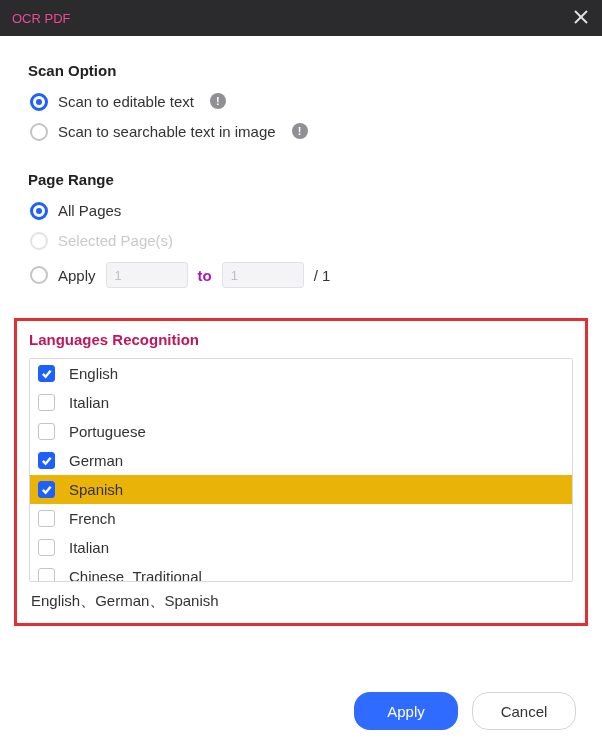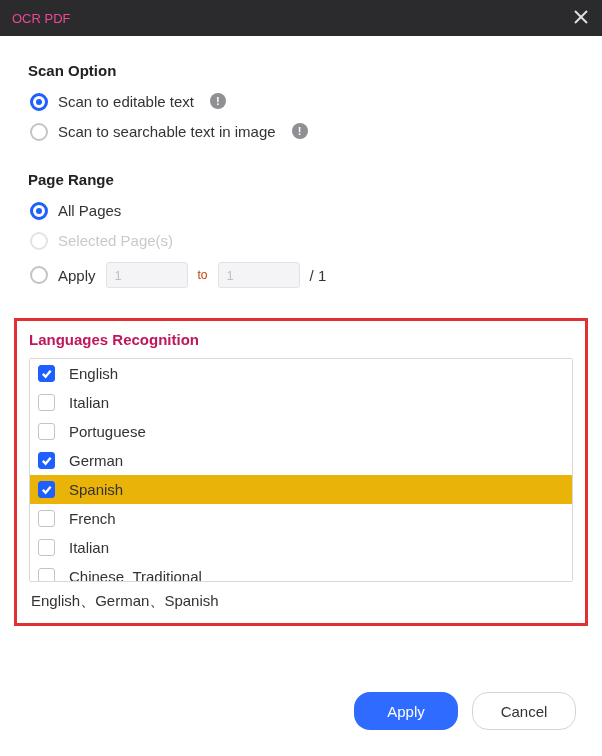--- a/index.html
+++ b/index.html
@@ -107,21 +107,21 @@
     width: 82px;
     height: 26px;
     background: #f4f4f6;
     border: 1px solid #e2e2e6;
     border-radius: 3px;
     font-size: 13px;
     color: #c0c0c4;
     padding: 0 8px;
   }
   .total-pages { font-size: 15px; color: #333; }
-  .to-label { font-size: 12px; color: #c2410c; }
+  .to-label { font-size: 15px; color: #a21caf; font-weight: bold; }
 
   .lang-box-wrap {
     border: 3px solid #e03030;
     margin: 18px -14px 0 -14px;
     padding: 10px 12px 12px 12px;
   }
   .lang-title {
     font-weight: 600;
     font-size: 15px;
     color: #be185d;

